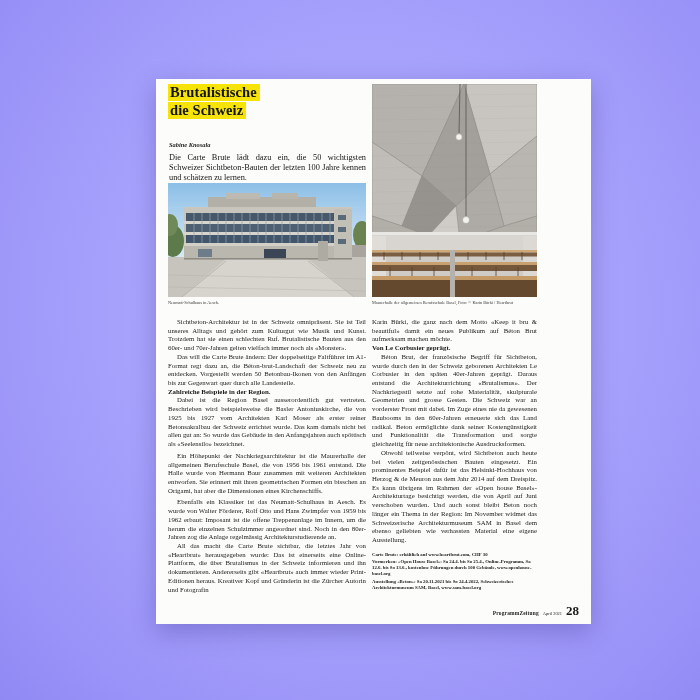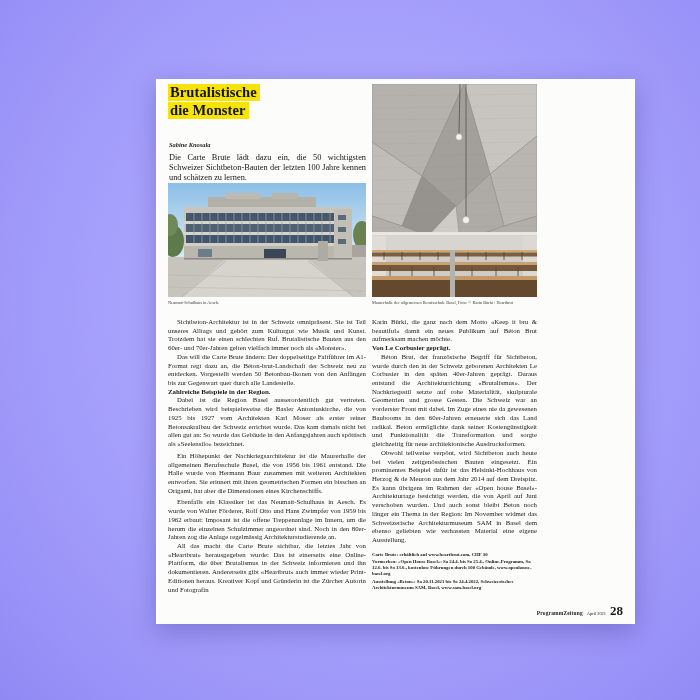--- a/index.html
+++ b/index.html
@@ -4,21 +4,21 @@
 <style>
   html,body{margin:0;padding:0;}
   body{
     width:700px;height:700px;position:relative;overflow:hidden;
     background:radial-gradient(ellipse at 52% 44%, #b5b0fb 0%, #a5a0fb 52%, #9a93f8 82%, #9089f4 100%);
     font-family:"Liberation Serif", serif;
     -webkit-font-smoothing:antialiased;
   }
   .page{
     position:absolute;left:156px;top:79px;width:435px;height:545px;
-    background:#fcfcfa;box-shadow:0 8px 24px rgba(40,30,120,0.28);padding-left:44px;
+    background:#fcfcfa;box-shadow:0 8px 24px rgba(40,30,120,0.28);
   }
   
   .headline{position:absolute;left:12px;top:5px;width:200px;}
   .hl-line{display:table;background:#f6e409;color:#131313;font-weight:bold;
     font-size:14.5px;line-height:16px;padding:0 3px 1px 2px;margin-bottom:1px;letter-spacing:0.1px;}
   .author{position:absolute;left:13px;top:62px;font-style:italic;font-weight:bold;font-size:6.4px;color:#1c1c1c;}
   .lead{position:absolute;left:13px;top:74px;width:197px;font-weight:normal;
     font-size:8.3px;line-height:10.1px;color:#161616;text-align:justify;}
   
   .photo-left{position:absolute;left:12px;top:104px;width:198px;height:114px;overflow:hidden;}
@@ -44,21 +44,21 @@
   .footer .issue{font-size:4.4px;}
   .footer .pnum{font-size:13px;font-weight:bold;line-height:13px;}
 </style>
 </head>
 <body>
 
 <div class="page">
 
   <div class="headline">
     <div class="hl-line">Brutalistische</div>
-    <div class="hl-line">die Monster</div>
+    <div class="hl-line">die Schweiz</div>
   </div>
   <div class="author">Sabine Knosala</div>
   <div class="lead">Die Carte Brute lädt dazu ein, die 50 wichtigsten Schweizer Sichtbeton-Bauten der letzten 100 Jahre kennen und schätzen zu lernen.</div>
 
   <div class="photo-left">
     <svg width="198" height="114" viewBox="0 0 198 114" xmlns="http://www.w3.org/2000/svg">
       <defs>
         <linearGradient id="sky" x1="0" y1="0" x2="0" y2="1">
           <stop offset="0" stop-color="#8cbfe7"></stop>
             <stop offset="1" stop-color="#ddebf6"></stop>

